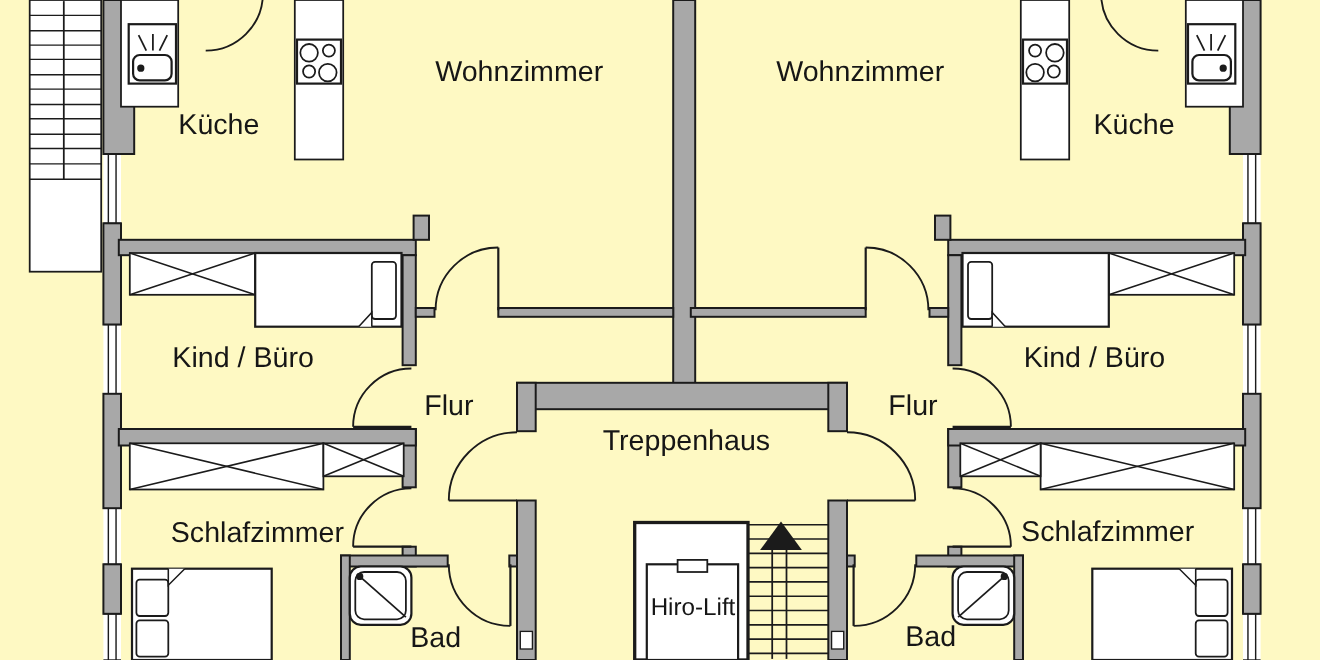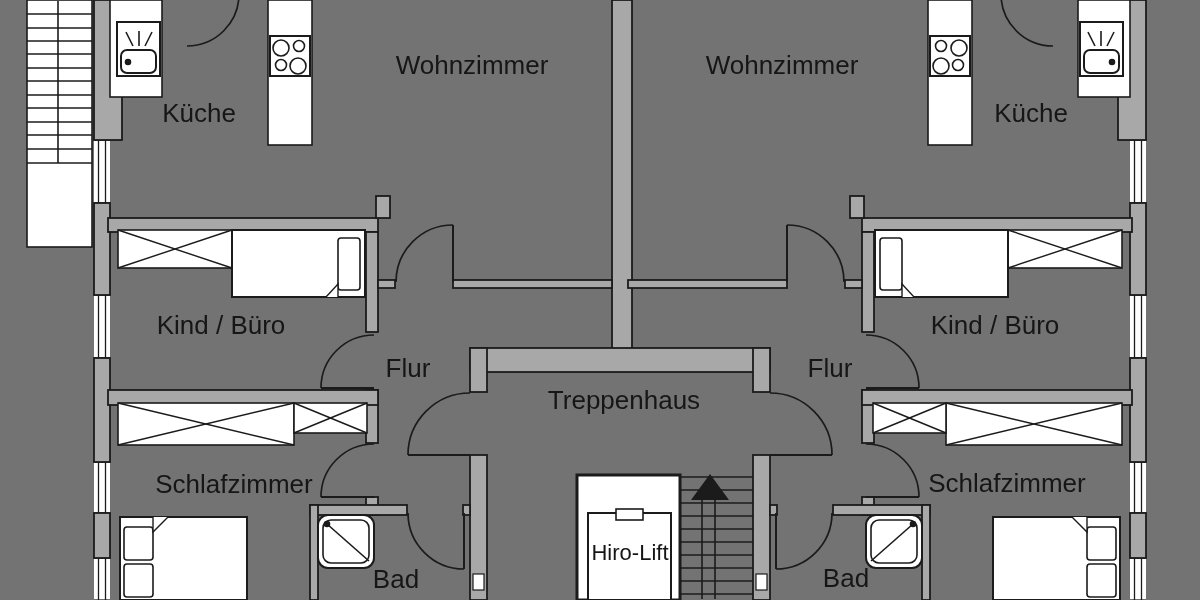--- a/index.html
+++ b/index.html
@@ -1,16 +1,16 @@
 <!DOCTYPE html>
 <html><head>
 <meta charset="utf-8">
 <style>
   html,body{margin:0;padding:0;background:#fff;}
-  #stage{position:relative;width:1200px;height:600px;background:#737373;overflow:hidden;
+  #stage{position:relative;width:1200px;height:600px;background:#fef9c3;overflow:hidden;
          font-family:"Liberation Sans", sans-serif;}
   svg text{font-family:"Liberation Sans", sans-serif;fill:#161616;}
 </style>
 </head>
 <body>
 
 <div id="stage">
   <svg width="1200" height="600" viewBox="0 0 1200 600" xmlns="http://www.w3.org/2000/svg">
       <rect x="94" y="140" width="16" height="63" fill="#fff"></rect>
       <line x1="98.5" y1="140" x2="98.5" y2="203" stroke="#1b1b1b" stroke-width="1.3"></line>

